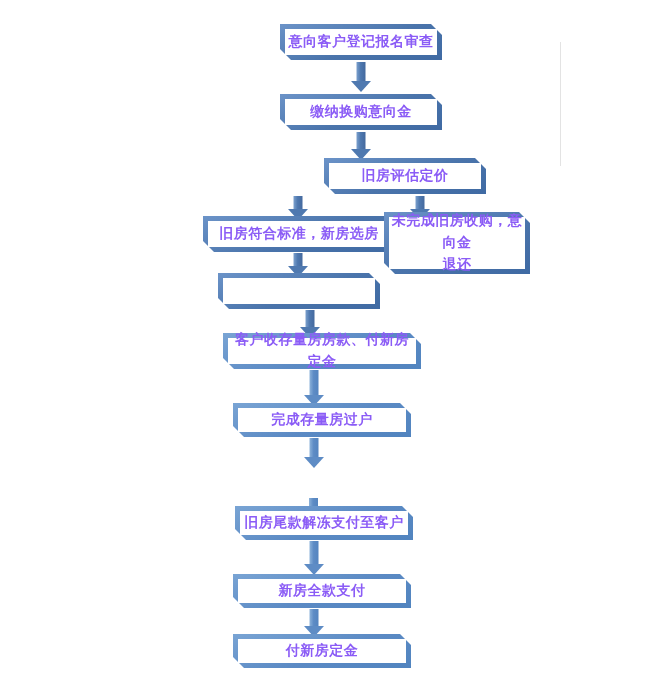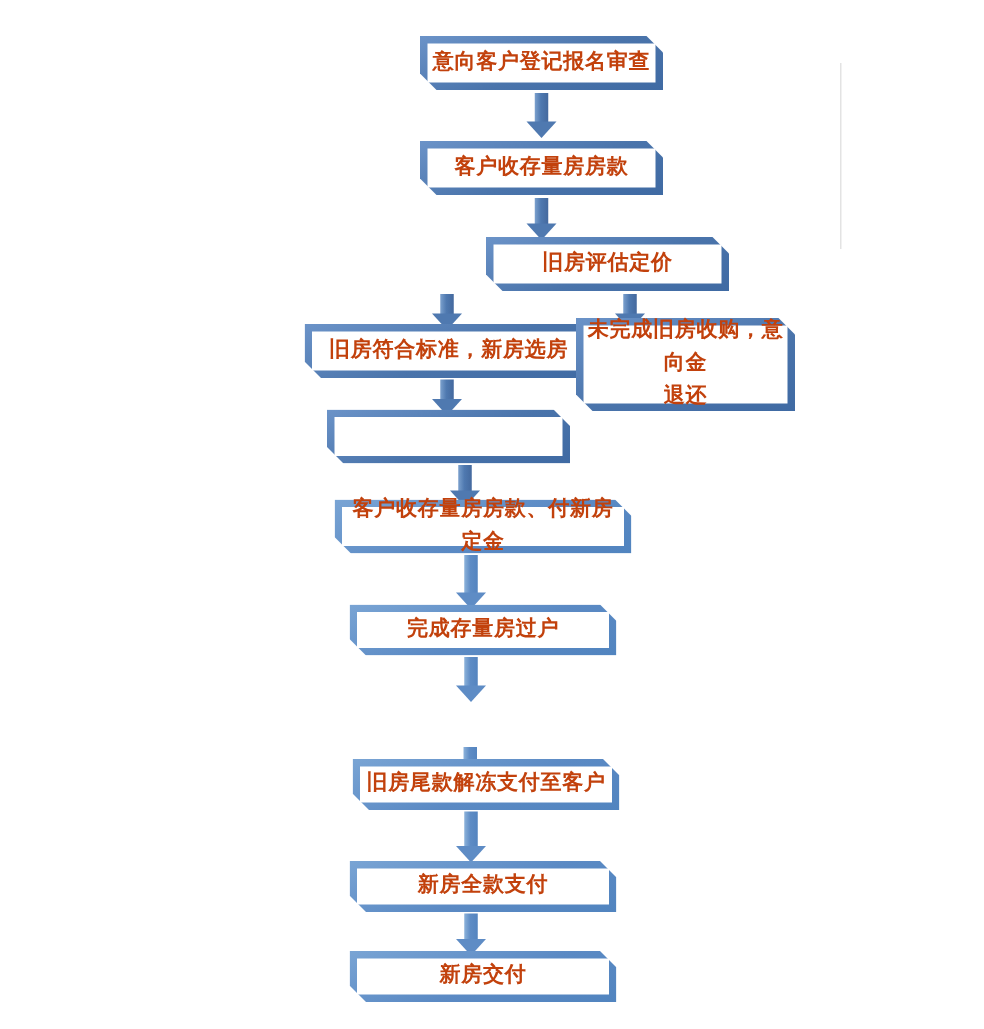--- a/index.html
+++ b/index.html
@@ -56,21 +56,21 @@
     position: absolute;
     left: 5px; top: 5px; right: 5px; bottom: 5px;
     background: #ffffff;
     display: flex;
     align-items: center;
     justify-content: center;
   }
   .node .label {
     position: relative;
     z-index: 2;
-    color: #c2410c;
+    color: #8b5cf6;
     font-size: 14px;
     line-height: 1.55;
     font-weight: 700;
     letter-spacing: 0.5px;
     padding: 0 6px;
     white-space: pre-line;
   }
 
   
   .node.light .frame {
@@ -135,21 +135,21 @@
 
   <div class="arrow" style="left:350px; top:62px; width:22px; height:30px;">
     <div class="shaft" style="height:20px;"></div>
     <div class="head"></div>
   </div>
 
   <div class="node" style="left:280px; top:94px; width:162px; height:36px;">
     <div class="shadow"></div>
     <div class="frame"></div>
     <div class="panel"></div>
-    <div class="label">客户收存量房房款</div>
+    <div class="label">缴纳换购意向金</div>
   </div>
 
   <div class="arrow" style="left:350px; top:132px; width:22px; height:28px;">
     <div class="shaft" style="height:18px;"></div>
     <div class="head"></div>
   </div>
 
   <div class="node" style="left:280px; top:158px; width:162px; height:36px;margin-left:44px;">
     <div class="shadow"></div>
     <div class="frame"></div>
@@ -246,16 +246,16 @@
 
   <div class="arrow light" style="left:303px; top:609px; width:22px; height:28px;">
     <div class="shaft" style="height:18px;"></div>
     <div class="head"></div>
   </div>
 
   <div class="node light" style="left:233px; top:634px; width:178px; height:34px;">
     <div class="shadow"></div>
     <div class="frame"></div>
     <div class="panel"></div>
-    <div class="label">新房交付</div>
+    <div class="label">付新房定金</div>
   </div>
 
 </div>
 
 </body></html>

